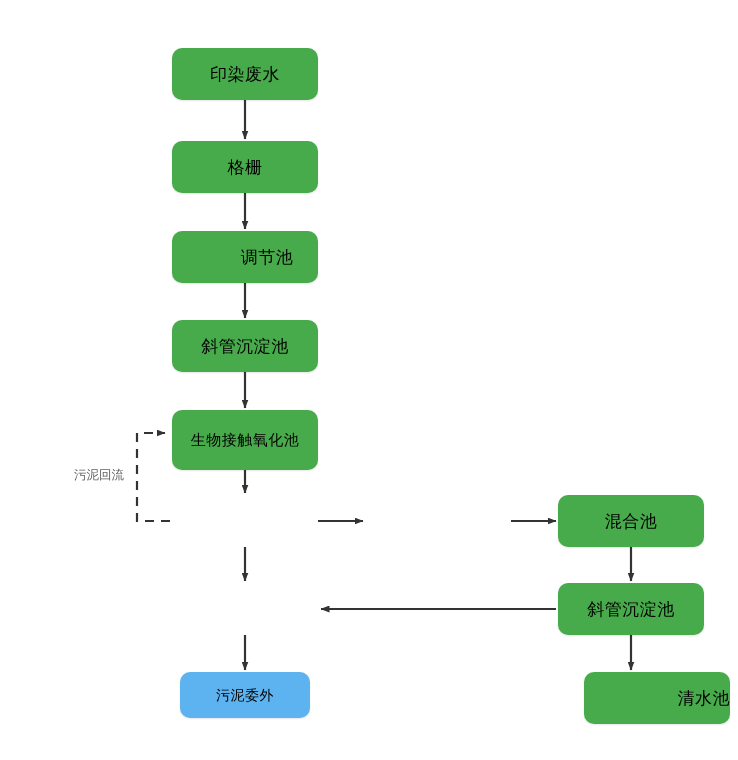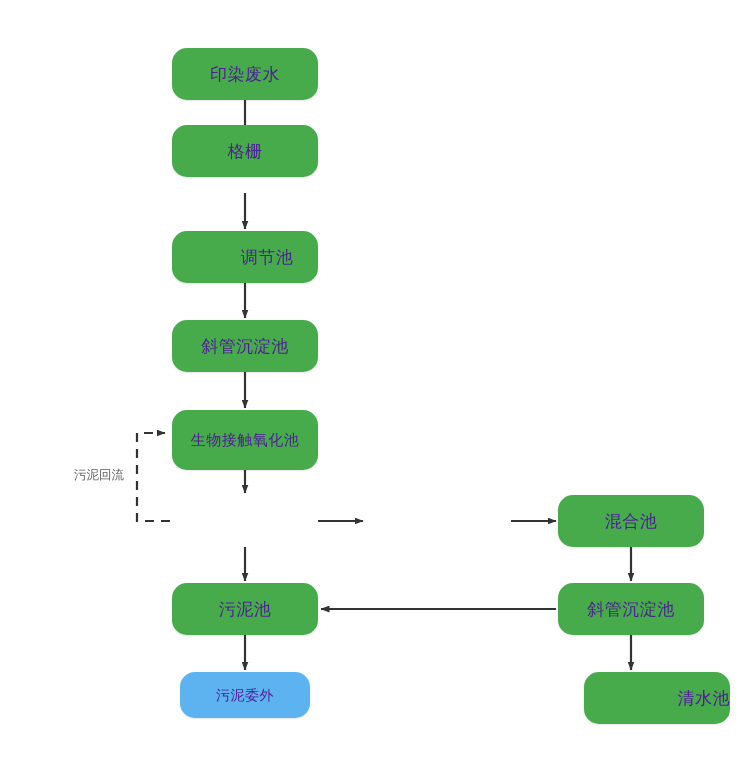--- a/index.html
+++ b/index.html
@@ -28,22 +28,22 @@
     width: 738px;
     height: 760px;
     pointer-events: none;
   }
   .node {
     position: absolute;
     box-sizing: border-box;
     display: flex;
     align-items: center;
     justify-content: center;
-    border-radius: 15px;
-    color: #4c1d95;
+    border-radius: 10px;
+    color: #000000;
     text-align: center;
     letter-spacing: 0.5px;
     box-shadow: 0 1px 2px rgba(0,0,0,0.10);
     user-select: none;
   }
   .node.green { background: #48ab4b; }
   .node.blue  { background: #5cb3ef; }
   .node-label {
     display: block;
     line-height: 1;
@@ -86,40 +86,37 @@
 
     <line x1="556" y1="609" x2="321" y2="609" stroke="#333333" stroke-width="2.2" marker-end="url(#arrowhead)"></line>
 
     <path d="M 170 521 L 137 521 L 137 433 L 165 433" fill="none" stroke="#333333" stroke-width="2.2" stroke-dasharray="9 7" marker-end="url(#arrowhead)"></path>
   </svg>
 
   <div class="node green" style="left:172px; top:48px; width:146px; height:52px;">
     <span class="node-label" style="font-size:17px;">印染废水</span>
   </div>
 
-  <div class="node green" style="left:172px; top:125px; width:146px; height:52px;">
+  <div class="node green" style="left:172px; top:141px; width:146px; height:52px;">
     <span class="node-label" style="font-size:17px;">格栅</span>
   </div>
 
   <div class="node green" style="left:172px; top:231px; width:146px; height:52px;padding-left:44px;">
     <span class="node-label" style="font-size:17px;">调节池</span>
   </div>
 
   <div class="node green" style="left:172px; top:320px; width:146px; height:52px;">
     <span class="node-label" style="font-size:17px;">斜管沉淀池</span>
   </div>
 
   <div class="node green" style="left:172px; top:410px; width:146px; height:60px;">
     <span class="node-label" style="font-size:15px;">生物接触氧化池</span>
   </div>
 
 
-  <div class="node green" style="left:172px; top:583px; width:146px; height:52px;">
-    <span class="node-label" style="font-size:17px;">污泥池</span>
-  </div>
 
   <div class="node blue" style="left:180px; top:672px; width:130px; height:46px;">
     <span class="node-label" style="font-size:14px;">污泥委外</span>
   </div>
 
 
   <div class="node green" style="left:558px; top:495px; width:146px; height:52px;">
     <span class="node-label" style="font-size:17px;">混合池</span>
   </div>
 

